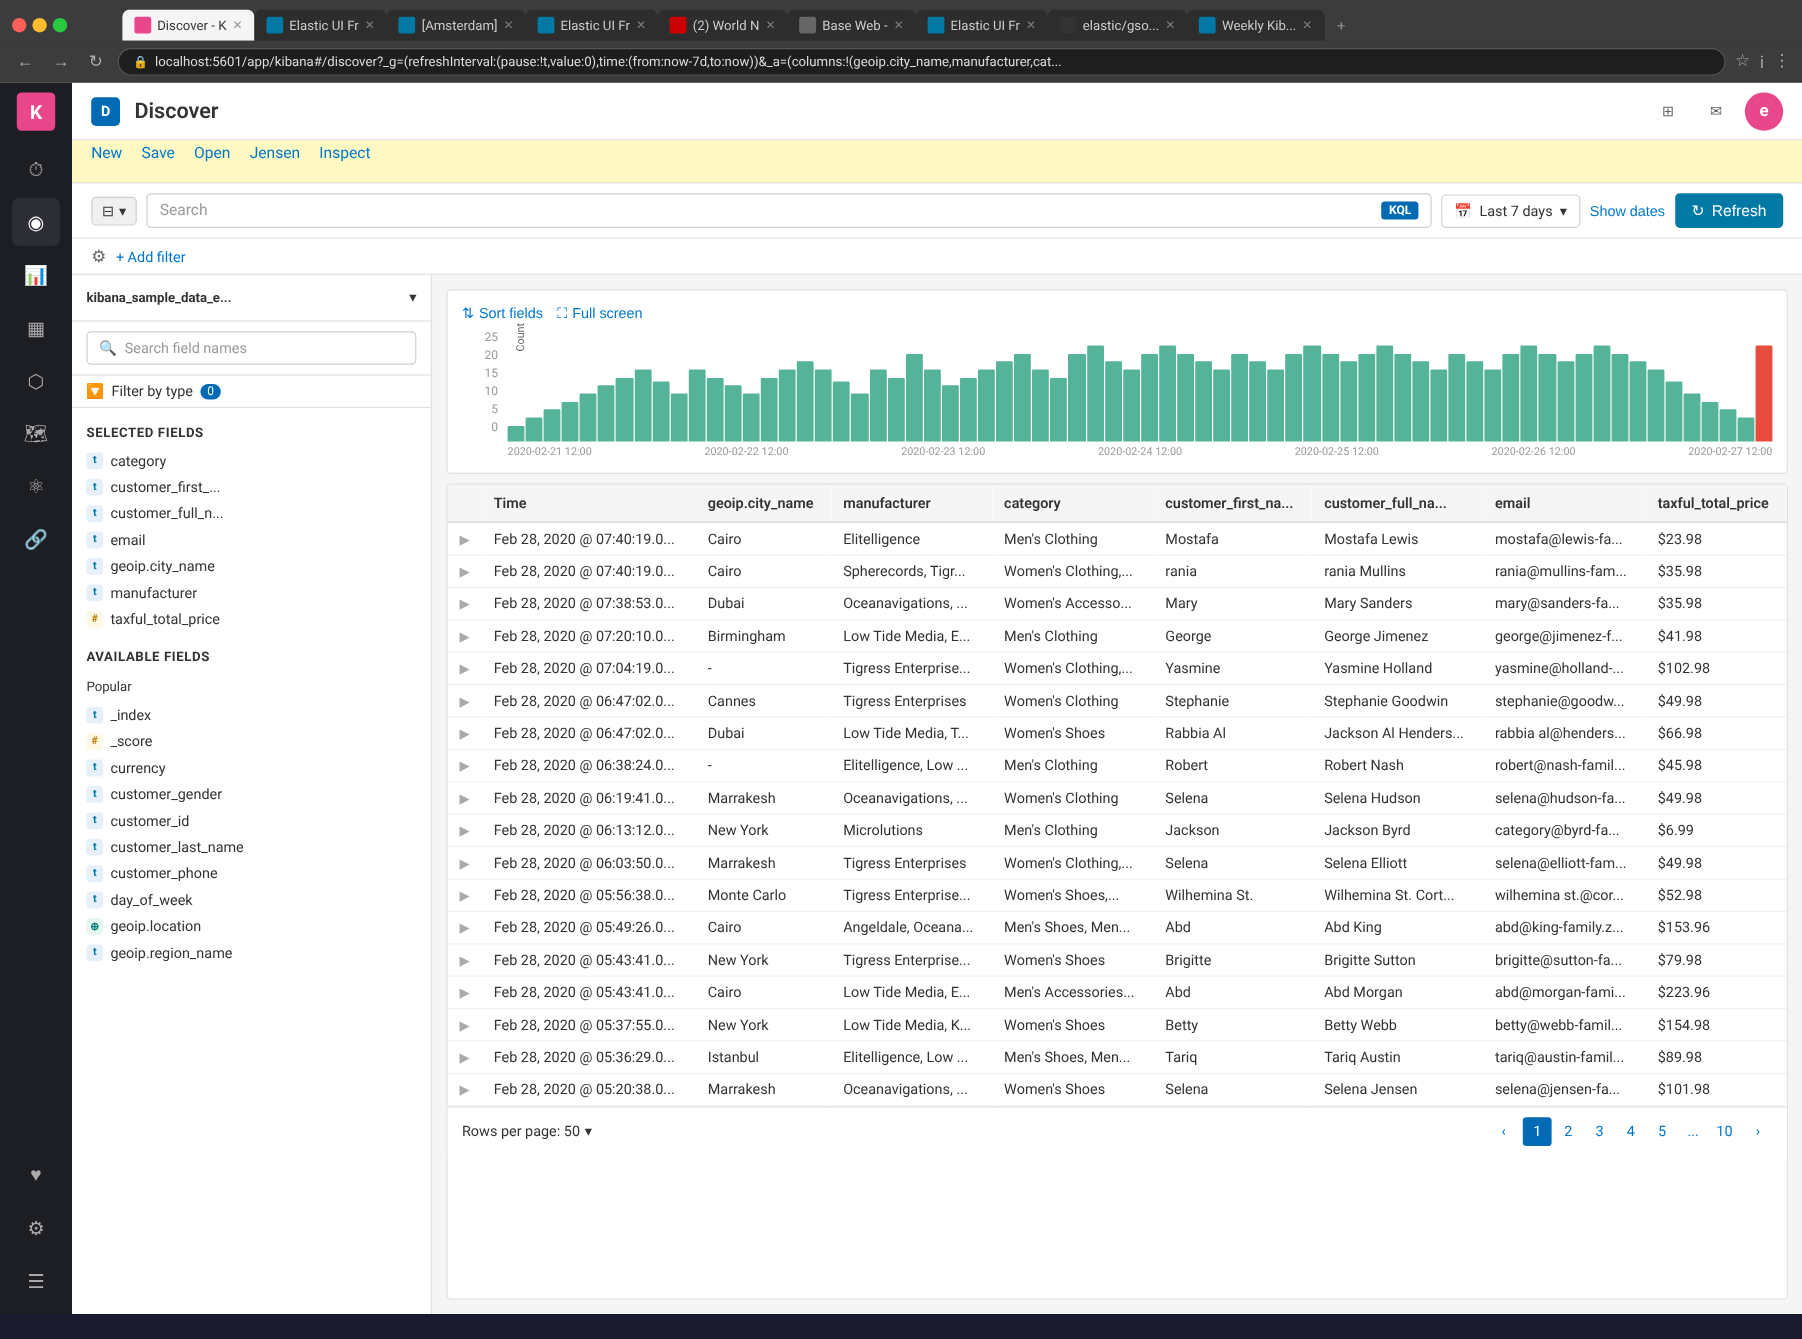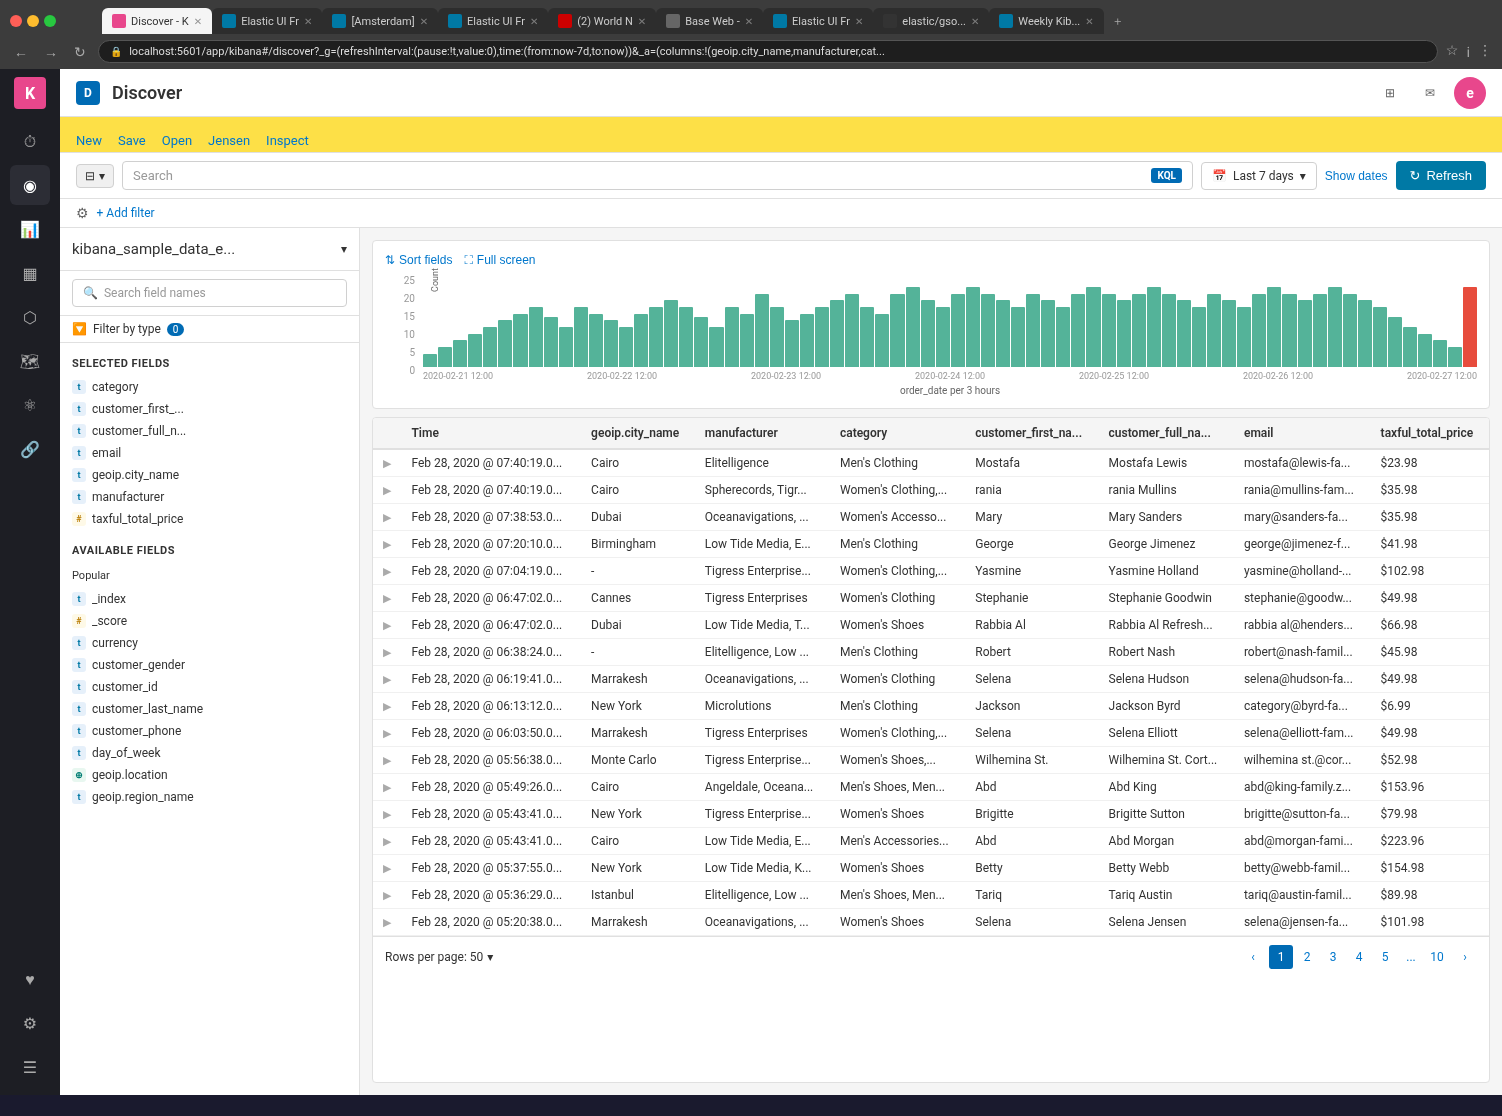--- a/index.html
+++ b/index.html
@@ -39,21 +39,21 @@
     .app-main { flex: 1; display: flex; flex-direction: column; overflow: hidden; }
 
     
     .top-bar { background: white; border-bottom: 1px solid #e0e0e0; padding: 0 16px; display: flex; align-items: center; height: 48px; gap: 12px; }
     .top-bar-title { font-size: 18px; font-weight: 600; color: #333; flex: 1; }
     .top-bar-icons { display: flex; gap: 8px; color: #666; }
     .top-bar-icon { width: 32px; height: 32px; border-radius: 50%; display: flex; align-items: center; justify-content: center; cursor: pointer; }
     .top-bar-avatar { width: 32px; height: 32px; border-radius: 50%; background: #e8478c; color: white; display: flex; align-items: center; justify-content: center; font-weight: bold; font-size: 14px; cursor: pointer; }
 
     
-    .nav-links { background: #fde047; border-bottom: 1px solid #e0e0e0; padding: 0 16px; display: flex; align-items: flex-end; height: 36px; gap: 16px; }
+    .nav-links { background: #fef9c3; border-bottom: 1px solid #e0e0e0; padding: 0 16px; display: flex; align-items: flex-start; height: 36px; gap: 16px; }
     .nav-link { font-size: 13px; color: #0077cc; cursor: pointer; padding: 4px 0; }
 
     
     .search-bar { background: white; border-bottom: 1px solid #e0e0e0; padding: 8px 16px; display: flex; align-items: center; gap: 8px; }
     .index-selector { display: flex; align-items: center; gap: 4px; background: #f0f0f0; border: 1px solid #d0d0d0; border-radius: 4px; padding: 4px 8px; cursor: pointer; font-size: 12px; color: #333; }
     .search-input-area { flex: 1; border: 1px solid #d0d0d0; border-radius: 4px; padding: 6px 10px; font-size: 13px; color: #999; background: white; display: flex; align-items: center; justify-content: space-between; }
     .kql-badge { background: #006BB4; color: white; font-size: 10px; padding: 2px 6px; border-radius: 3px; font-weight: bold; }
     .time-selector { display: flex; align-items: center; gap: 6px; border: 1px solid #d0d0d0; border-radius: 4px; padding: 6px 10px; cursor: pointer; font-size: 12px; color: #333; background: white; }
     .show-dates-btn { color: #0077cc; font-size: 12px; cursor: pointer; background: none; border: none; }
     .refresh-btn { display: flex; align-items: center; gap: 6px; background: #0079A5; color: white; border: none; border-radius: 4px; padding: 7px 14px; font-size: 13px; cursor: pointer; font-weight: 500; }
@@ -62,21 +62,21 @@
     .filter-bar { background: white; border-bottom: 1px solid #e0e0e0; padding: 6px 16px; display: flex; align-items: center; gap: 8px; }
     .filter-icon { color: #666; font-size: 14px; }
     .add-filter-btn { color: #0077cc; font-size: 12px; cursor: pointer; display: flex; align-items: center; gap: 4px; }
 
     
     .content-area { display: flex; flex: 1; overflow: hidden; }
 
     
     .sidebar { width: 300px; background: white; border-right: 1px solid #e0e0e0; display: flex; flex-direction: column; overflow: hidden; flex-shrink: 0; }
     .sidebar-index { padding: 12px; border-bottom: 1px solid #e0e0e0; display: flex; align-items: center; justify-content: space-between; }
-    .sidebar-index-name { font-size: 15px; font-weight: 400; color: #333; }
+    .sidebar-index-name { font-size: 11px; font-weight: 700; color: #333; }
     .sidebar-search { padding: 8px 12px; border-bottom: 1px solid #e0e0e0; }
     .sidebar-search-input { width: 100%; border: 1px solid #d0d0d0; border-radius: 4px; padding: 6px 10px; font-size: 12px; display: flex; align-items: center; gap: 6px; color: #999; cursor: text; }
     .sidebar-filter-type { padding: 6px 12px; border-bottom: 1px solid #e0e0e0; display: flex; align-items: center; gap: 6px; font-size: 12px; color: #333; cursor: pointer; }
     .filter-count { background: #006BB4; color: white; border-radius: 10px; padding: 1px 6px; font-size: 10px; }
     .sidebar-fields { flex: 1; overflow-y: auto; padding: 8px 0; }
     .fields-section-title { padding: 6px 12px; font-size: 11px; font-weight: 700; color: #333; text-transform: uppercase; letter-spacing: 0.5px; }
     .field-item { display: flex; align-items: center; gap: 6px; padding: 4px 12px; cursor: pointer; }
     .field-type-badge { width: 14px; height: 14px; border-radius: 3px; display: flex; align-items: center; justify-content: center; font-size: 9px; font-weight: bold; flex-shrink: 0; }
     .badge-t { background: #E6F0FA; color: #0079A5; }
     .badge-hash { background: #FEF9E7; color: #B87B00; }
@@ -451,21 +451,20 @@
                 </div>
               <div class="chart-x-axis">
                 <span>2020-02-21 12:00</span>
                 <span>2020-02-22 12:00</span>
                 <span>2020-02-23 12:00</span>
                 <span>2020-02-24 12:00</span>
                 <span>2020-02-25 12:00</span>
                 <span>2020-02-26 12:00</span>
                 <span>2020-02-27 12:00</span>
               </div>
-              <div class="chart-label">order_date per 3 hours</div>
             </div>
           </div>
         </div>
 
         <div class="table-container">
           <table>
             <thead>
               <tr id="table-header-row">
                   <th style="width: 24px;"></th>
                   <th>Time</th>
@@ -545,21 +544,21 @@
                   <td>stephanie@goodw...</td>
                   <td>$49.98</td>
                 </tr>
                 <tr>
                   <td class="row-expand-icon">▶</td>
                   <td>Feb 28, 2020 @ 06:47:02.0...</td>
                   <td>Dubai</td>
                   <td>Low Tide Media, T...</td>
                   <td>Women's Shoes</td>
                   <td>Rabbia Al</td>
-                  <td>Rabbia Al Refresh...</td>
+                  <td>Jackson Al Henders...</td>
                   <td>rabbia al@henders...</td>
                   <td>$66.98</td>
                 </tr>
                 <tr>
                   <td class="row-expand-icon">▶</td>
                   <td>Feb 28, 2020 @ 06:38:24.0...</td>
                   <td>-</td>
                   <td>Elitelligence, Low ...</td>
                   <td>Men's Clothing</td>
                   <td>Robert</td>

